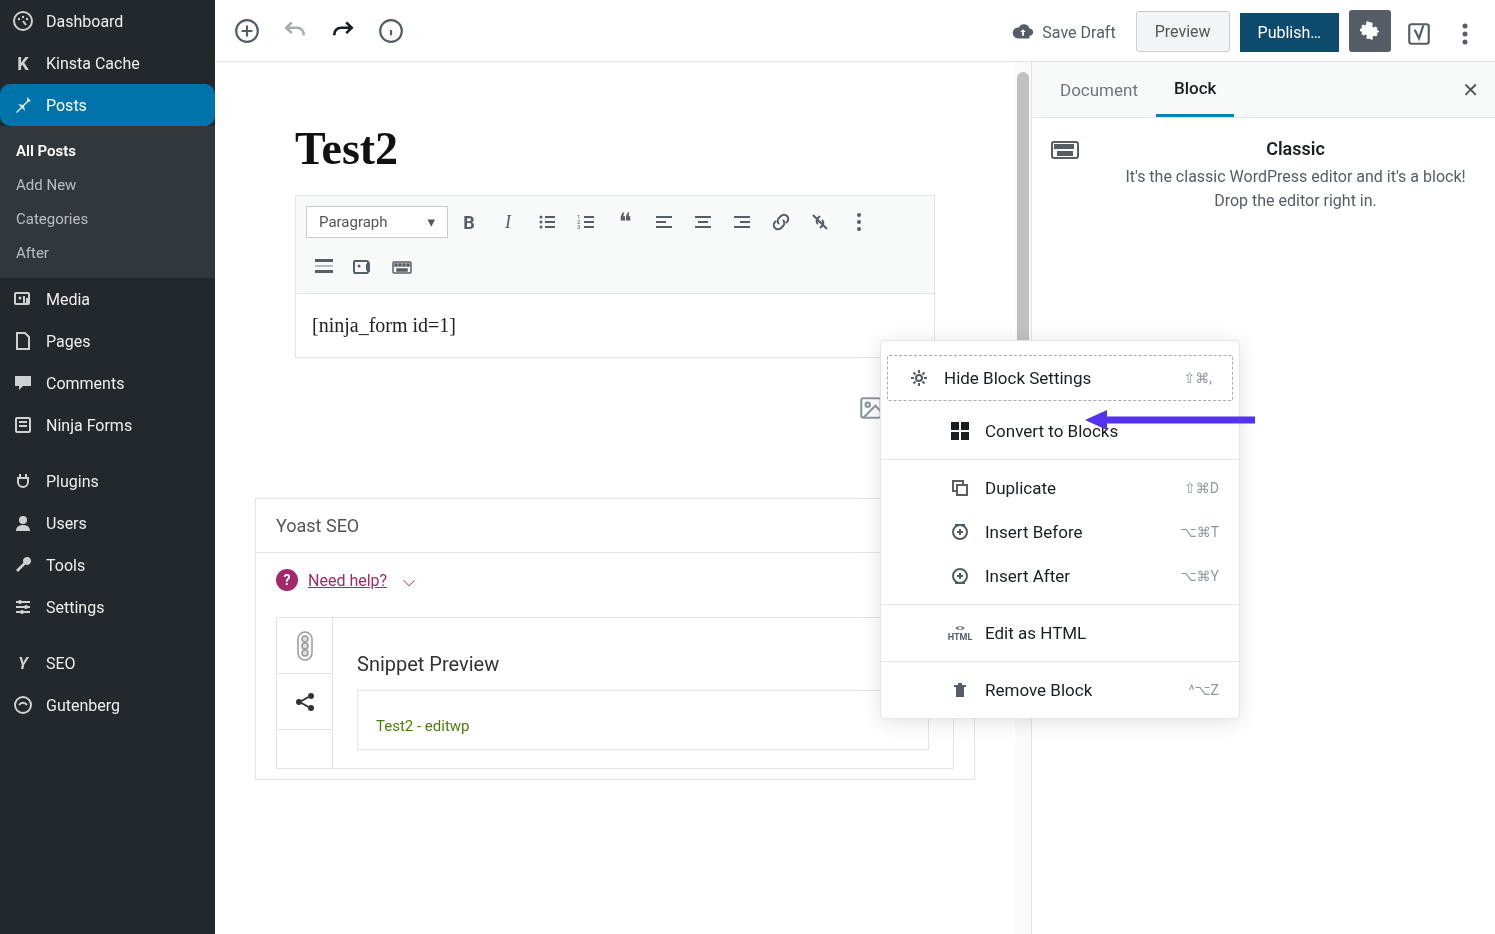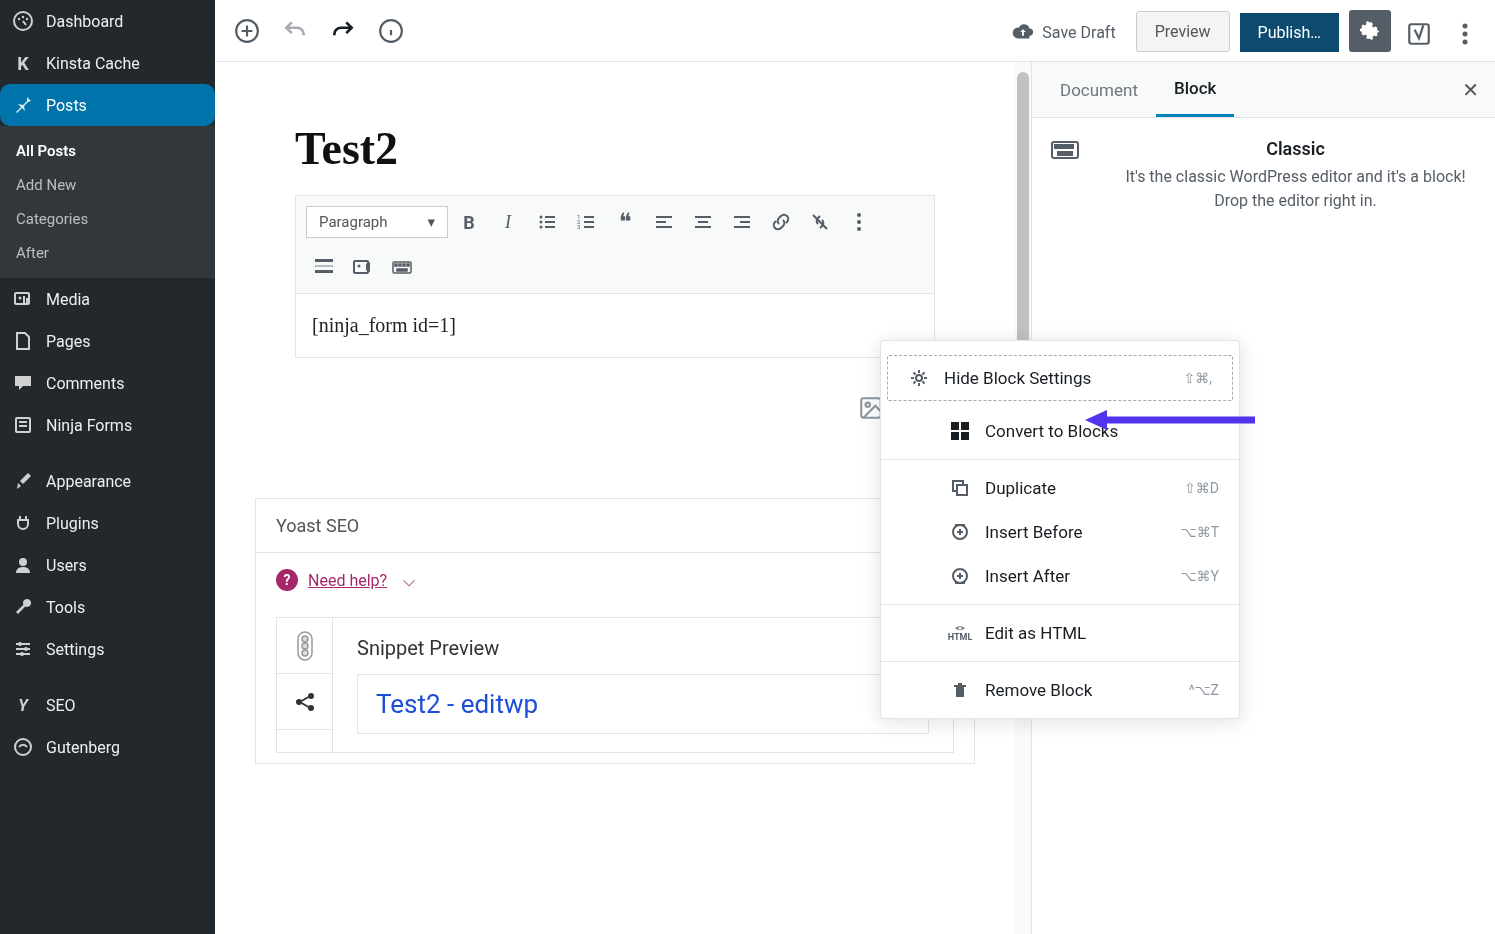--- a/index.html
+++ b/index.html
@@ -35,23 +35,23 @@
 .yoast-box { margin:60px 20px 0; border:1px solid #e2e4e7; }
 .yoast-head { padding:16px 20px; font-size:18px; color:#555; border-bottom:1px solid #e2e4e7; }
 .yoast-help { padding:16px 20px; display:flex; align-items:center; gap:10px; }
 .help-circle { width:22px; height:22px; border-radius:50%; background:#a4286a; color:#fff; display:flex; align-items:center; justify-content:center; font-weight:700; font-size:14px; }
 .help-link { color:#a4286a; text-decoration:underline; font-size:16px; cursor:pointer; }
 .go-prem { margin-left:auto; display:flex; align-items:center; gap:6px; color:#a4286a; text-decoration:underline; cursor:pointer; font-size:16px; }
 .snippet-box { margin:10px 20px; border:1px solid #e2e4e7; position:relative; }
 .snippet-side { position:absolute; left:0; top:0; bottom:0; width:56px; border-right:1px solid #e2e4e7; }
 .snip-ic { width:56px; height:56px; display:flex; align-items:center; justify-content:center; border-bottom:1px solid #e2e4e7; font-size:22px; color:#555; }
 .snippet-main { margin-left:56px; padding:18px 24px; }
-.snippet-title { font-size:20px; color:#333; display:flex; justify-content:space-between; align-items:flex-start; padding-bottom:14px; }
+.snippet-title { font-size:20px; color:#333; display:flex; justify-content:space-between; align-items:flex-start; padding-bottom:14px;margin-top:16px; }
 .preview-inner { border:1px solid #e2e4e7; padding:14px 18px; }
-.serp-title { color:#1d4ed8; font-size:26px; }
+.serp-title { color:#4d7c0f; font-size:15px;margin-top:12px; }
 .serp-url { color:#006621; font-size:15px; }
 .scrollbar-v { position:absolute; left:1015px; top:62px; bottom:0; width:16px; background:#fafafa; }
 .scroll-thumb { position:absolute; top:10px; left:2px; width:12px; height:580px; background:#c1c1c1; border-radius:6px; }
 .inspector { position:absolute; left:1031px; top:62px; right:0; bottom:0; background:#fff; border-left:1px solid #e2e4e7; }
 .insp-tabs { display:flex; align-items:center; border-bottom:1px solid #e2e4e7; background:#f8f9f9; height:56px; padding:0 10px; }
 .insp-tab { padding:0 18px; height:100%; display:flex; align-items:center; font-size:17px; color:#6c7781; cursor:pointer; }
 .insp-tab.active { color:#191e23; border-bottom:3px solid #0085ba; font-weight:500; }
 .insp-close { margin-left:auto; font-size:20px; color:#555; cursor:pointer; padding:0 6px; }
 .insp-card { padding:20px 18px; display:flex; gap:34px;text-align:center; }
 .card-title { font-size:18px; font-weight:600; color:#191e23; margin-bottom:6px; }
@@ -130,29 +130,20 @@
     <span class="icn">
         <svg width="20" height="20" viewBox="0 0 20 20" fill="currentColor">
           <rect x="3" y="3" width="14" height="14" rx="1" fill="none" stroke="currentColor" stroke-width="2"></rect>
           <rect x="6" y="6" width="8" height="2"></rect>
           <rect x="6" y="10" width="8" height="2"></rect>
         </svg>
       </span>
     <span>Ninja Forms</span>
   </div>
   <div class="admin-sep"></div>
-  <div class="admin-item">
-    <span class="icn">
-        <svg width="20" height="20" viewBox="0 0 20 20" fill="currentColor">
-          <path d="M15 2l3 3-8 8-3-3z"></path>
-          <path d="M5 12l3 3-4 3z"></path>
-        </svg>
-      </span>
-    <span>Appearance</span>
-  </div>
   <div class="admin-item">
     <span class="icn">
         <svg width="20" height="20" viewBox="0 0 20 20" fill="currentColor">
           <path d="M7 3v4M13 3v4M5 7h10v4a5 5 0 01-5 5 5 5 0 01-5-5z" fill="none" stroke="currentColor" stroke-width="2"></path>
         </svg>
       </span>
     <span>Plugins</span>
   </div>
   <div class="admin-item">
     <span class="icn">

